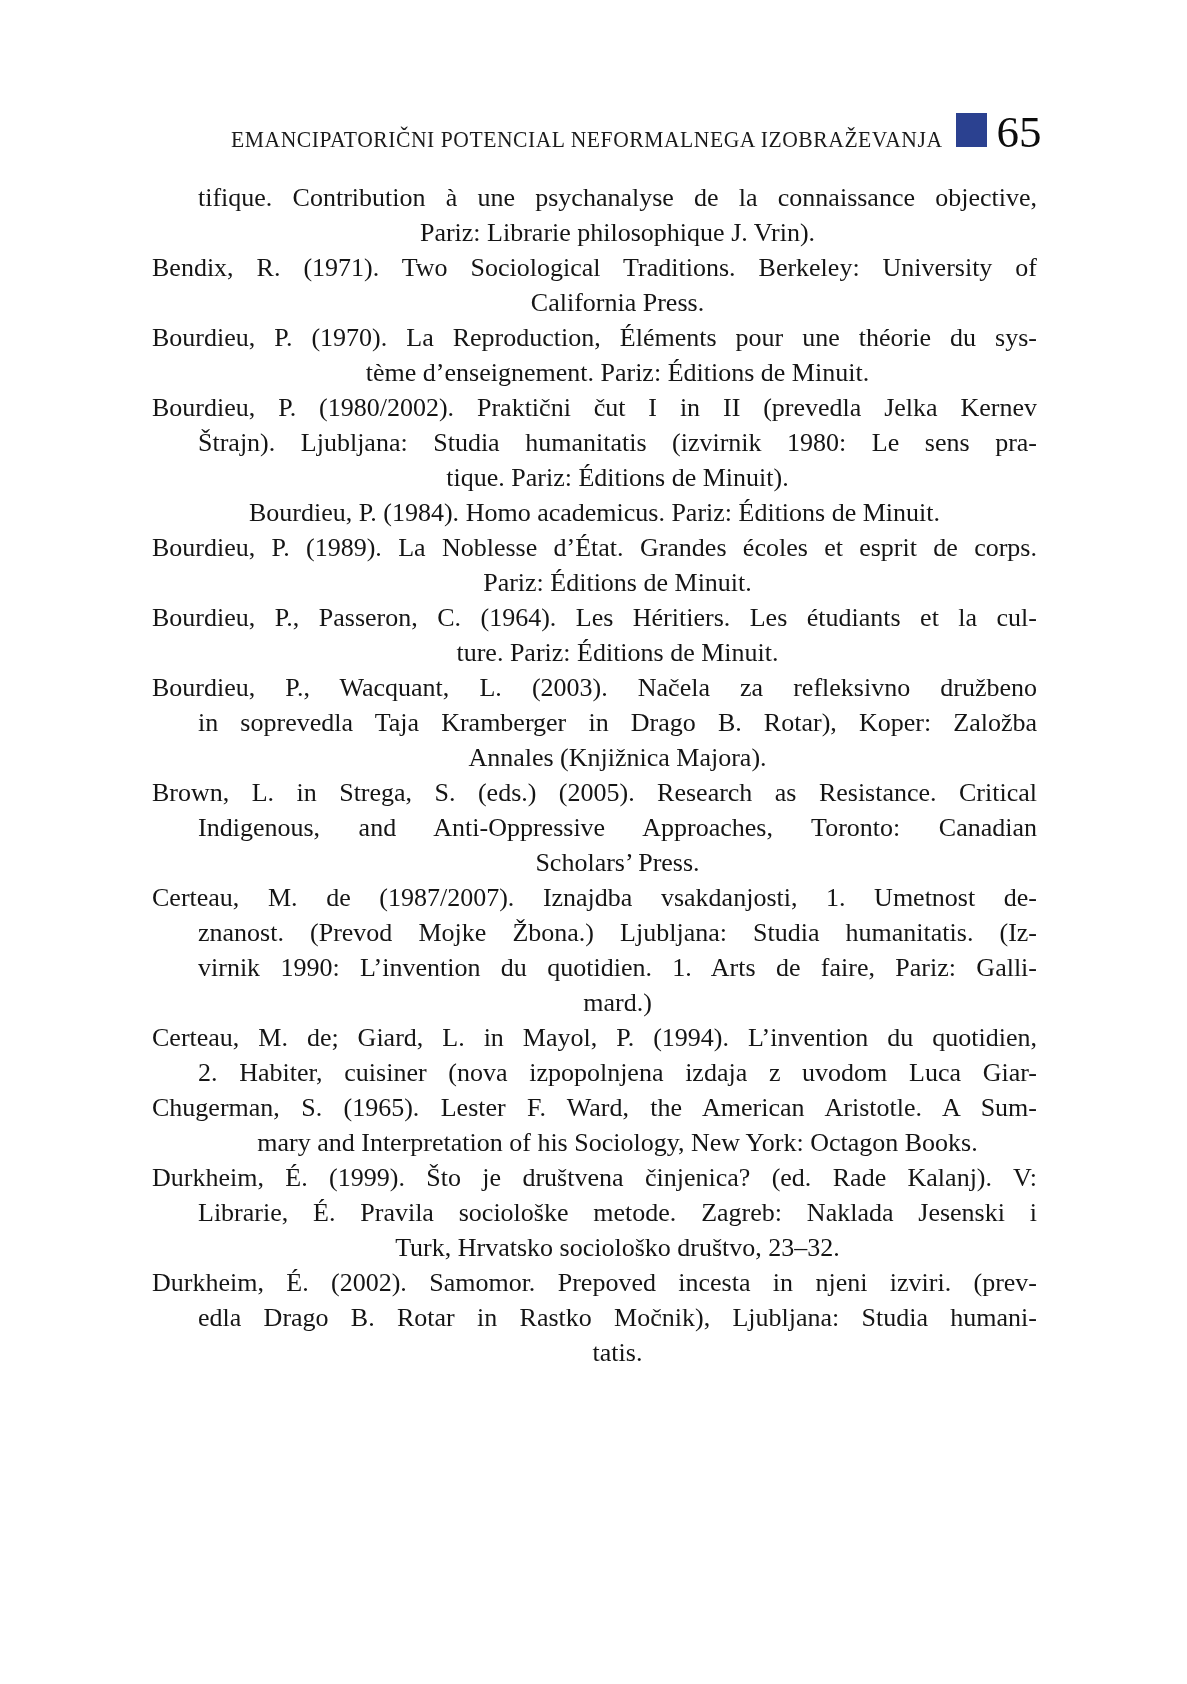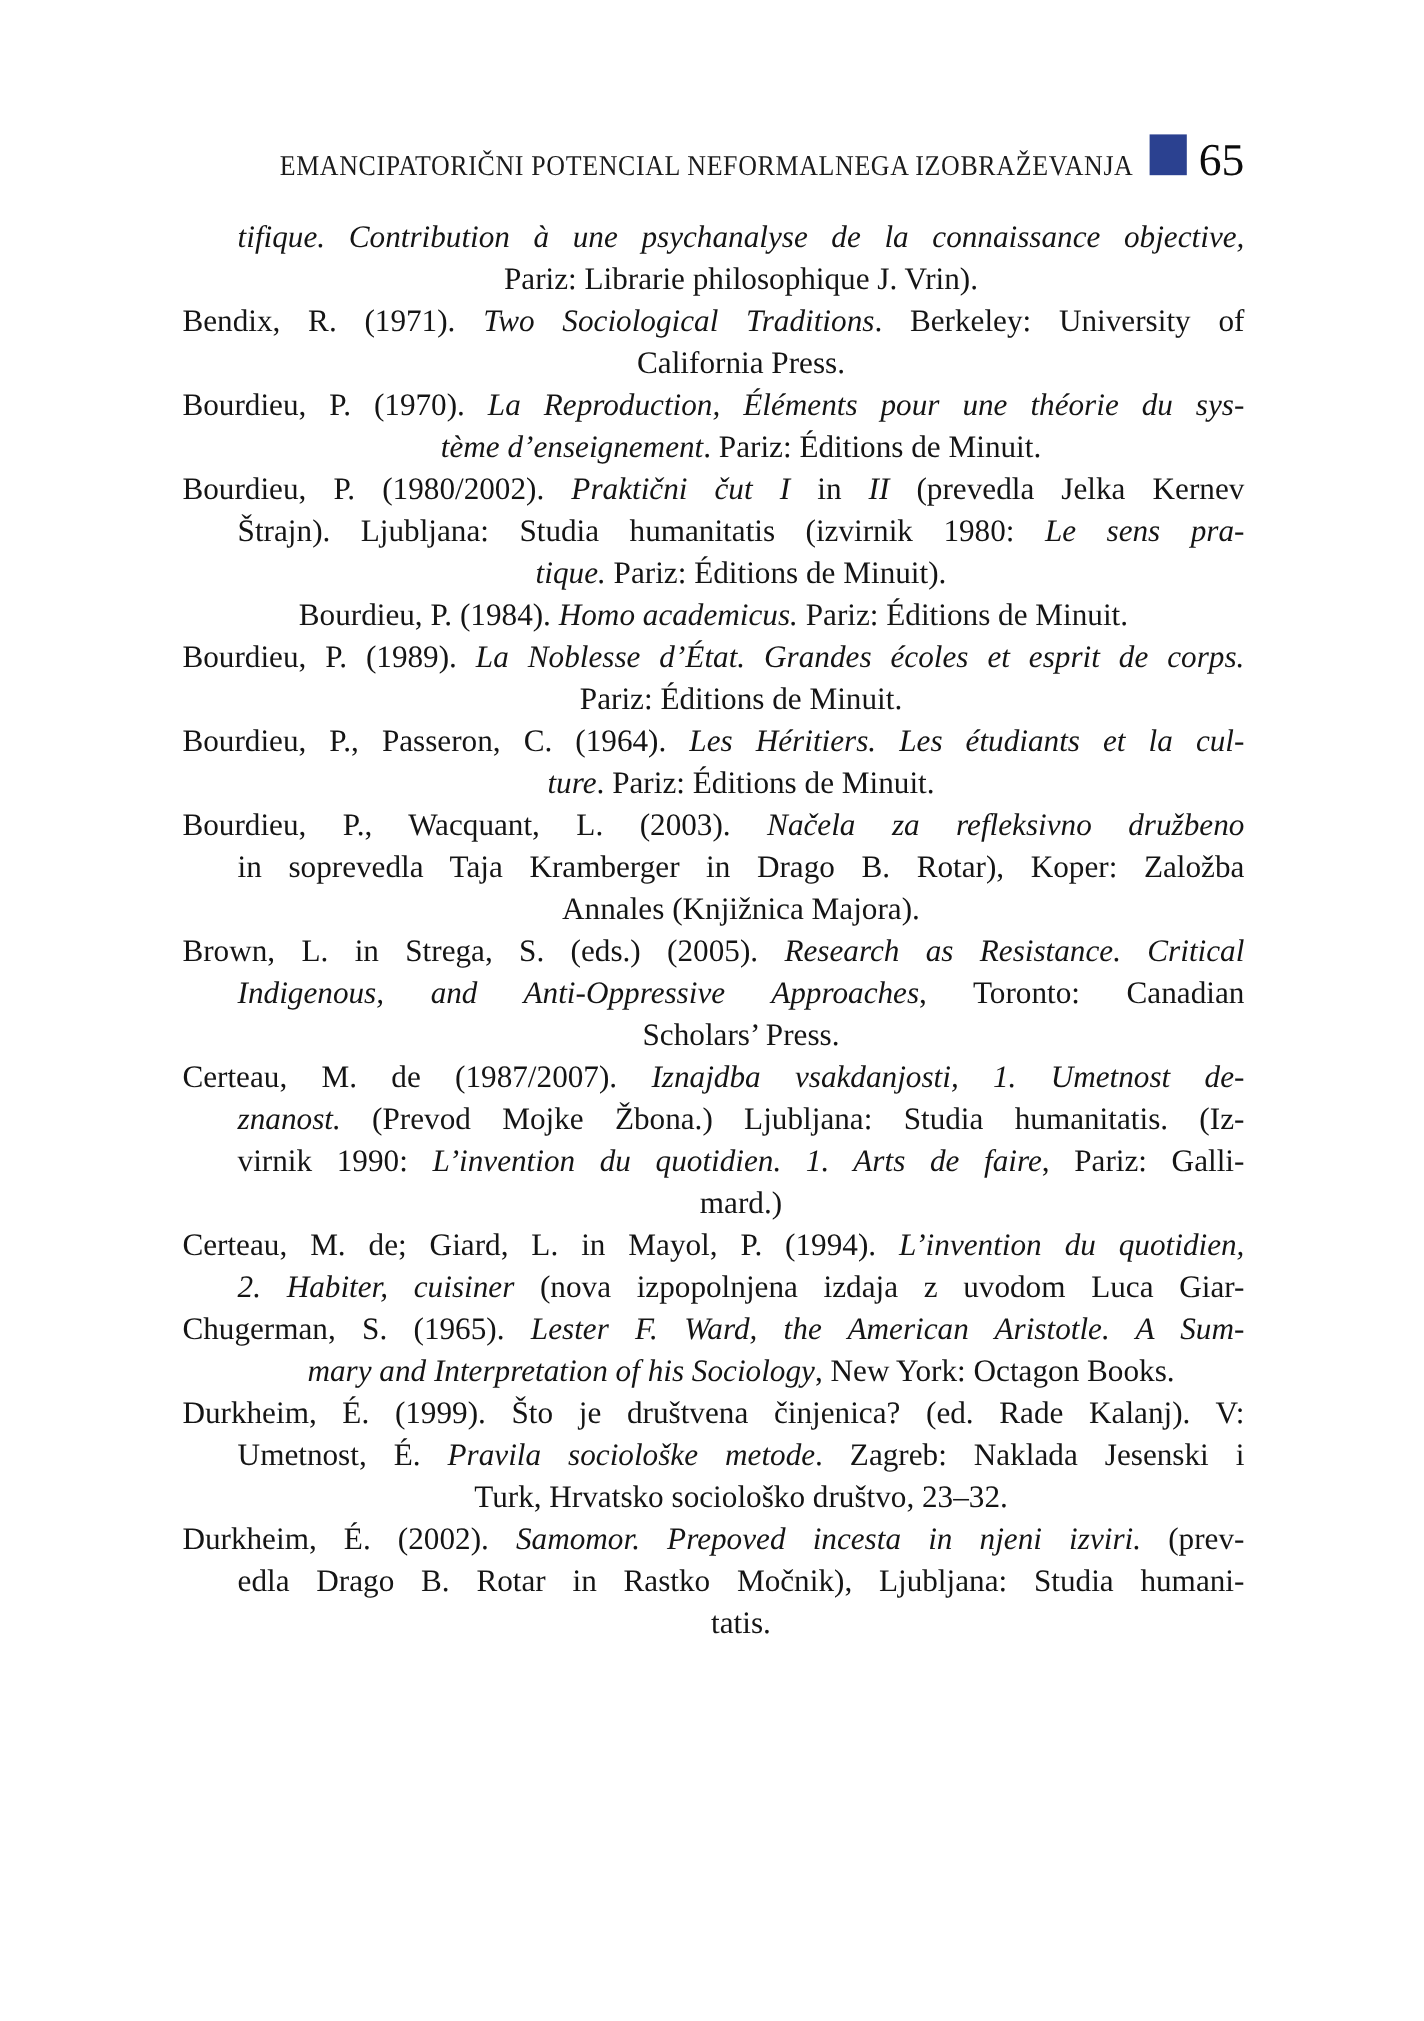--- a/index.html
+++ b/index.html
@@ -34,41 +34,41 @@
   .page-marker {
     display: inline-block;
     width: 31px;
     height: 34px;
     margin-left: 13px;
     margin-right: 10px;
     vertical-align: baseline;
   }
   .page-number {
     display: inline-block;
-    font-size: 38px;
+    font-size: 45px;
     font-weight: 400;
     color: #0c0c0c;
   }
   
   .reference-list {
     position: absolute;
     left: 152px;
     top: 180px;
     width: 885px;
     font-size: 26px;
     line-height: 35px;
   }
   .entry { margin: 0; }
   .line { text-align: center; }
   .line.just {
     text-align: justify;
     text-align-last: justify;
   }
   .line.indent { padding-left: 46px; }
-  .it { font-style: italic; }
+  .it { }
 </style>
 </head>
 <body>
 
 <div class="page">
 
   <div class="running-header">
     <span class="running-title">EMANCIPATORIČNI POTENCIAL NEFORMALNEGA IZOBRAŽEVANJA</span><span class="page-marker" style="background: rgb(43, 65, 144);"></span><span class="page-number">65</span>
   </div>
 
@@ -121,21 +121,21 @@
       <div class="entry">
         <div class="line just"><span>Certeau, M. de; Giard, L. in Mayol, P. (1994). </span><span class="it">L’invention du quotidien,</span></div>
         <div class="line indent just"><span class="it">2. Habiter, cuisiner</span><span> (nova izpopolnjena izdaja z uvodom Luca Giar-</span></div>
       </div>
       <div class="entry">
         <div class="line just"><span>Chugerman, S. (1965). </span><span class="it">Lester F. Ward, the American Aristotle. A Sum-</span></div>
         <div class="line indent"><span class="it">mary and Interpretation of his Sociology</span><span>, New York: Octagon Books.</span></div>
       </div>
       <div class="entry">
         <div class="line just"><span>Durkheim, É. (1999). Što je društvena činjenica? (ed. Rade Kalanj). V:</span></div>
-        <div class="line indent just"><span>Umetnost, É. </span><span class="it">Pravila sociološke metode</span><span>. Zagreb: Naklada Jesenski i</span></div>
+        <div class="line indent just"><span>Librarie, É. </span><span class="it">Pravila sociološke metode</span><span>. Zagreb: Naklada Jesenski i</span></div>
         <div class="line indent"><span>Turk, Hrvatsko sociološko društvo, 23–32.</span></div>
       </div>
       <div class="entry">
         <div class="line just"><span>Durkheim, É. (2002). </span><span class="it">Samomor. Prepoved incesta in njeni izviri.</span><span> (prev-</span></div>
         <div class="line indent just"><span>edla Drago B. Rotar in Rastko Močnik), Ljubljana: Studia humani-</span></div>
         <div class="line indent"><span>tatis.</span></div>
       </div>
     </div>
 
 </div>

